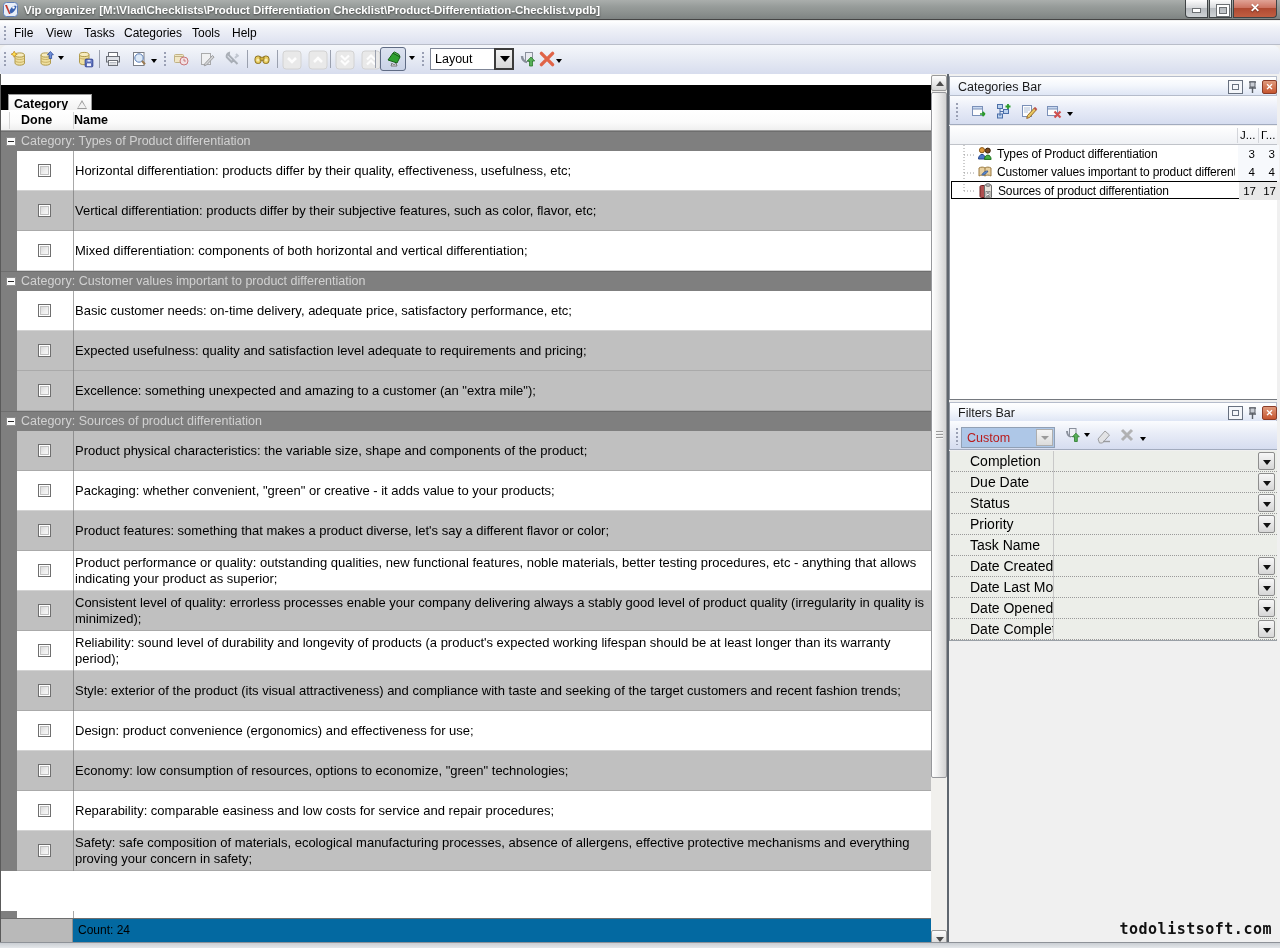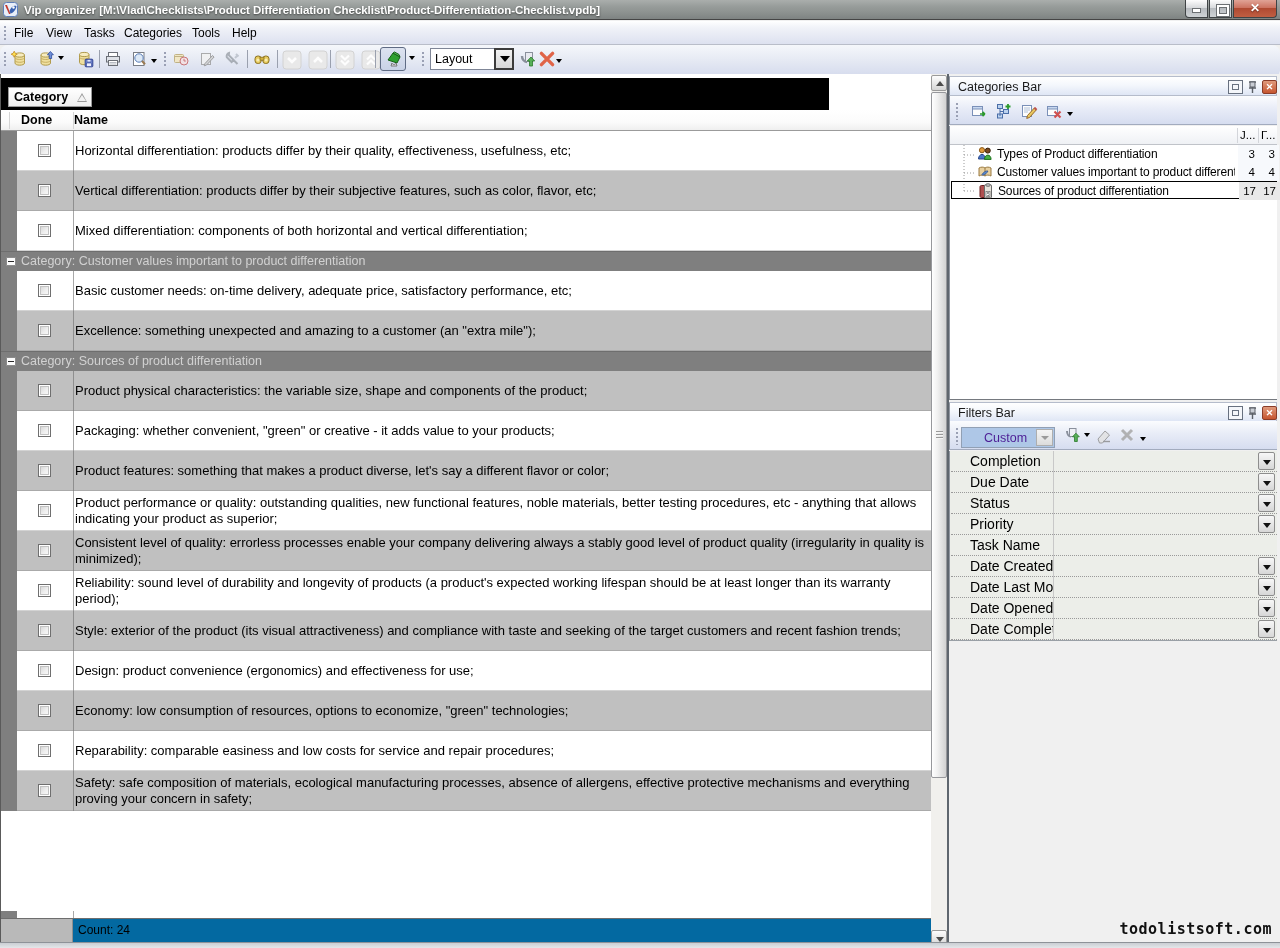--- a/index.html
+++ b/index.html
@@ -62,21 +62,21 @@
     background:linear-gradient(180deg,#f2f2f2,#d8d8d8); border:2px solid #3c3c3c; }
   #layout-drop::after { content:""; position:absolute; left:4px; top:6px; width:0; height:0;
     border-left:5px solid transparent; border-right:5px solid transparent; border-top:6px solid #000; }
 
   
   #content { position:absolute; left:0; top:74px; width:1280px; height:868px; }
 
   
   #mainlist { position:absolute; left:0; top:0; width:931px; height:868px; background:#fff;
     border-left:1px solid #5a5a5a; }
-  #groupby { position:absolute; left:0; top:4px; width:828px; height:36px; background:var(--bar-black,#000); }
+  #groupby { position:absolute; left:0; top:11px; width:931px; height:36px; background:var(--bar-black,#000); }
   #groupby-btn { position:absolute; left:7px; top:9px; width:84px; height:20px;
     background:linear-gradient(180deg,#ffffff,#efefef); border:1px solid #9a9a9a; }
   #groupby-btn .lbl { position:absolute; left:5px; top:2px; font-weight:bold; font-size:12.5px; line-height:15px; }
   #groupby-btn .sort { position:absolute; right:4px; top:5px; width:0; height:0;
     border-left:5.5px solid transparent; border-right:5.5px solid transparent; border-bottom:9px solid #9a9a9a; }
   #groupby-btn .sort::after { content:""; position:absolute; left:-4px; top:1.8px; width:0; height:0;
     border-left:4px solid transparent; border-right:4px solid transparent; border-bottom:6.5px solid #f2f2f2; }
   #colheader { position:absolute; left:0; top:36px; width:931px; height:21px;
     background:linear-gradient(180deg,#ffffff 0%,#fbfbfb 60%,#efefef 100%); border-bottom:1px solid #9b9b9b; }
   #colheader .sep { position:absolute; top:2px; height:17px; width:1px; background:#d4d4d4; }
@@ -157,21 +157,21 @@
   .treerow .tlabel { position:absolute; left:46px; top:0; width:238px; height:18px; line-height:18px;
     font-size:12px; letter-spacing:-0.15px; white-space:nowrap; overflow:hidden; }
   .treerow .num { position:absolute; top:0; height:18px; line-height:18px; font-size:11.5px; text-align:right; }
   .treerow .numcell { position:absolute; top:0; height:18px; }
   .treerow.selected { border:1px solid #000; }
   #treelines { position:absolute; left:0; top:19px; width:30px; height:60px; }
 
   
   #flt-combo { position:absolute; left:11px; top:6px; width:94px; height:21px; background:var(--combo-blue,#aec7e7);
     border:1px solid #91a0b4; }
-  #flt-combo .val { position:absolute; left:22px; top:2px; font-size:12.5px; color:#4c1d95; line-height:16px; }
+  #flt-combo .val { position:absolute; left:5px; top:2px; font-size:12.5px; color:#b91c1c; line-height:16px; }
   #flt-combo .dbtn { position:absolute; right:1px; top:1px; width:17px; height:17px;
     background:linear-gradient(180deg,#f4f4f4,#dcdcdc); border:1px solid #aeaeae; }
   #flt-combo .dbtn::after { content:""; position:absolute; left:4px; top:6px; width:0; height:0;
     border-left:4px solid transparent; border-right:4px solid transparent; border-top:4px solid #9a9a9a; }
   #flt-table { position:absolute; left:0; top:50px; width:328px; height:190px; background:#eceee9;
     border-left:1px solid #8f959f; border-bottom:1px solid #9aa0a6; }
   .fltrow { position:absolute; left:1px; width:326px; height:21px; border-bottom:1px dotted #9a9a9a; }
   .fltrow .flabel { position:absolute; left:19px; top:2px; font-size:14px; line-height:17px; white-space:nowrap;
     overflow:hidden; width:84px; }
   .fltrow .fsep { position:absolute; left:102px; top:0; width:1px; height:21px; background:#c8c8c8; }
@@ -362,20 +362,24 @@
           <span class="sort"></span>
         </div>
       </div>
       <div id="colheader">
         <span class="sep" style="left:8px"></span>
         <span class="h" id="h-done">Done</span>
         <span class="sep" style="left:72px"></span>
         <span class="h" id="h-name">Name</span>
       </div>
       <div id="rows">
+          <div class="grouprow">
+            <span class="minus"></span>
+            <span class="gtext">Category: Types of Product differentiation</span>
+          </div>
           <div class="taskrow w">
             <span class="indent"></span>
             <span class="colsep"></span>
             <span class="cb"></span>
             <span class="tname">
               <div>Horizontal differentiation: products differ by their quality, effectiveness, usefulness, etc;</div>
             </span>
             <span class="rowline"></span>
           </div>
           <div class="taskrow s">
@@ -399,20 +403,29 @@
           <div class="grouprow">
             <span class="minus"></span>
             <span class="gtext">Category: Customer values important to product differentiation</span>
           </div>
           <div class="taskrow w">
             <span class="indent"></span>
             <span class="colsep"></span>
             <span class="cb"></span>
             <span class="tname">
               <div>Basic customer needs: on-time delivery, adequate price, satisfactory performance, etc;</div>
+            </span>
+            <span class="rowline"></span>
+          </div>
+          <div class="taskrow s">
+            <span class="indent"></span>
+            <span class="colsep"></span>
+            <span class="cb"></span>
+            <span class="tname">
+              <div>Expected usefulness: quality and satisfaction level adequate to requirements and pricing;</div>
             </span>
             <span class="rowline"></span>
           </div>
           <div class="taskrow s">
             <span class="indent"></span>
             <span class="colsep"></span>
             <span class="cb"></span>
             <span class="tname">
               <div>Excellence: something unexpected and amazing to a customer (an "extra mile");</div>
             </span>

